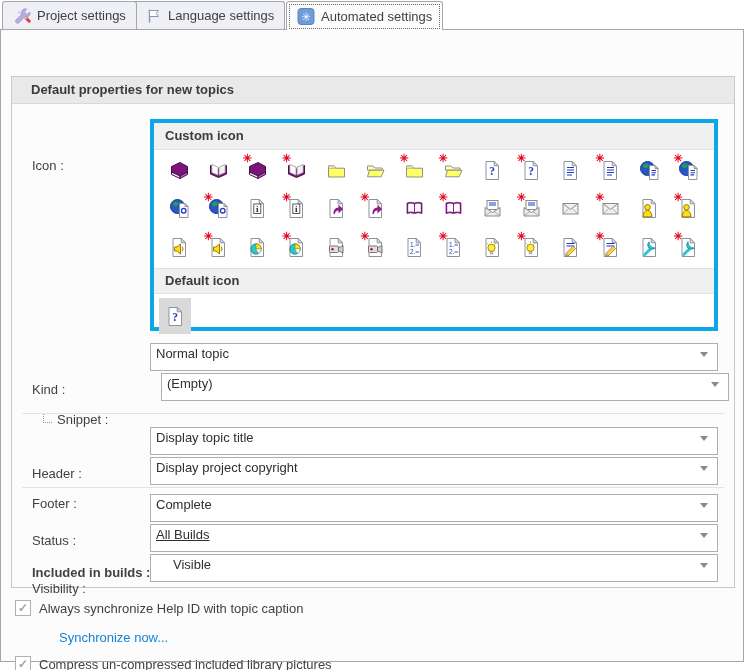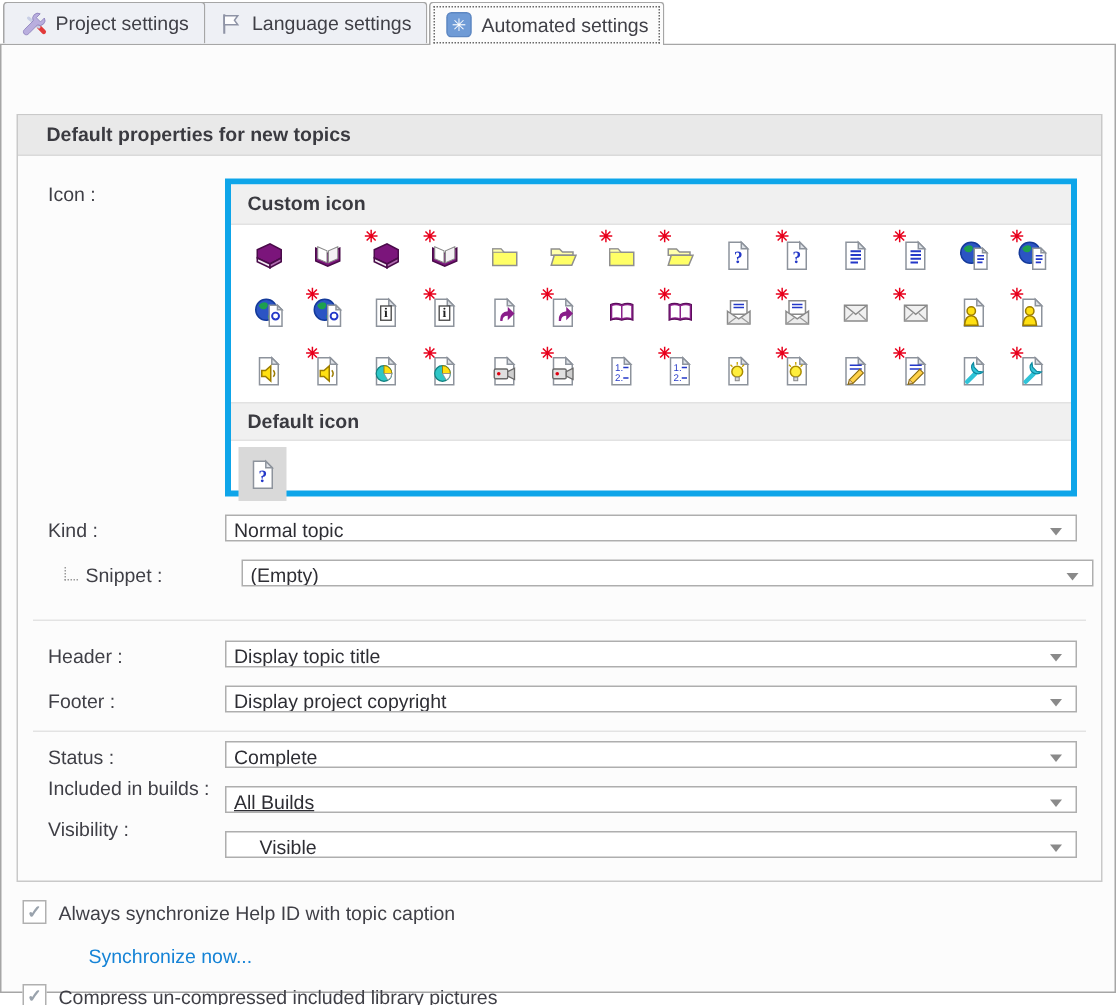--- a/index.html
+++ b/index.html
@@ -32,21 +32,21 @@
   }
   
   .groupbox{
     position:absolute;left:10px;top:46px;width:724px;height:512px;
     box-sizing:border-box;border:1px solid #c9c9c9;background:#fcfcfc;z-index:2;
   }
   .group-header{
     height:26px;line-height:26px;background:#e9e9e9;border-bottom:1px solid #dadada;
     font-weight:bold;color:#3a3a40;padding-left:19px;
   }
-  .flabel{position:absolute;left:20px;white-space:nowrap;}
+  .flabel{position:absolute;left:20px;white-space:nowrap;margin-top:36px;}
   
   .icon-panel{
     position:absolute;left:138px;top:42px;width:568px;height:212px;
     box-sizing:border-box;border:4px solid #0ea5e9;background:#ffffff;
   }
   .ip-header{
     height:26px;line-height:26px;background:#f0f0f0;border-bottom:1px solid #e2e2e2;
     font-weight:bold;color:#3a3a40;padding-left:11px;
   }
   .ip-header.mid{border-top:1px solid #e2e2e2;height:24px;line-height:24px;}
@@ -56,21 +56,21 @@
   }
   .icell{position:relative;width:34px;height:38px;display:flex;align-items:center;justify-content:center;cursor:pointer;}
   .icell .star{
     position:absolute;left:2px;top:2px;font-size:11px;line-height:11px;
     font-weight:bold;color:#e8001c;pointer-events:none;
   }
   .default-row{padding:4px 5px;display:flex;}
   .icell.sel{background:#d9d9d9;width:32px;height:36px;}
   
   .combo{
-    position:absolute;left:138px;width:568px;height:18px;box-sizing:border-box;
+    position:absolute;left:138px;width:568px;height:28px;box-sizing:border-box;
     background:#fff;border:1px solid #aeaeae;padding:2px 24px 2px 5px;
     color:#2e2e34;cursor:default;overflow:hidden;white-space:nowrap;
   }
   .combo .arrow{
     position:absolute;right:9px;top:8px;width:0;height:0;
     border-left:4px solid transparent;border-right:4px solid transparent;
     border-top:5px solid #8a8a8a;
   }
   .sep{position:absolute;left:10px;right:10px;height:1px;background:#e3e3e3;}
   .tree-glyph{
@@ -505,21 +505,21 @@
   <div class="flabel" style="top: 269px;"><span>Kind :</span></div>
       <div class="combo" style="top: 266px;"><span>Normal topic</span><span class="arrow"></span></div>
       <div class="flabel" style="top: 299px; left: 31px;"><span class="tree-glyph"></span><span>Snippet :</span></div>
       <div class="combo" style="top: 296px; margin-left: 11px;"><span>(Empty)</span><span class="arrow"></span></div>
       <div class="flabel" style="top: 353px;"><span>Header :</span></div>
       <div class="combo" style="top: 350px;"><span>Display topic title</span><span class="arrow"></span></div>
       <div class="flabel" style="top: 383px;"><span>Footer :</span></div>
       <div class="combo" style="top: 380px;"><span>Display project copyright</span><span class="arrow"></span></div>
       <div class="flabel" style="top: 420px;"><span>Status :</span></div>
       <div class="combo" style="top: 417px;"><span>Complete</span><span class="arrow"></span></div>
-      <div class="flabel" style="top: 441px;"><span>Included in builds :</span></div>
+      <div class="flabel" style="top: 452px; font-weight: bold;"><span>Included in builds :</span></div>
       <div class="combo" style="top: 447px; text-decoration: underline;"><span>All Builds</span><span class="arrow"></span></div>
       <div class="flabel" style="top: 468px;"><span>Visibility :</span></div>
       <div class="combo" style="top: 477px; padding-left: 22px;"><span>Visible</span><span class="arrow"></span></div>
     </div>
 
   <div class="cbrow" style="top:570px;">
     <span class="cbbox" id="cb0">✓</span>
     <span>Always synchronize Help ID with topic caption</span>
   </div>
 

